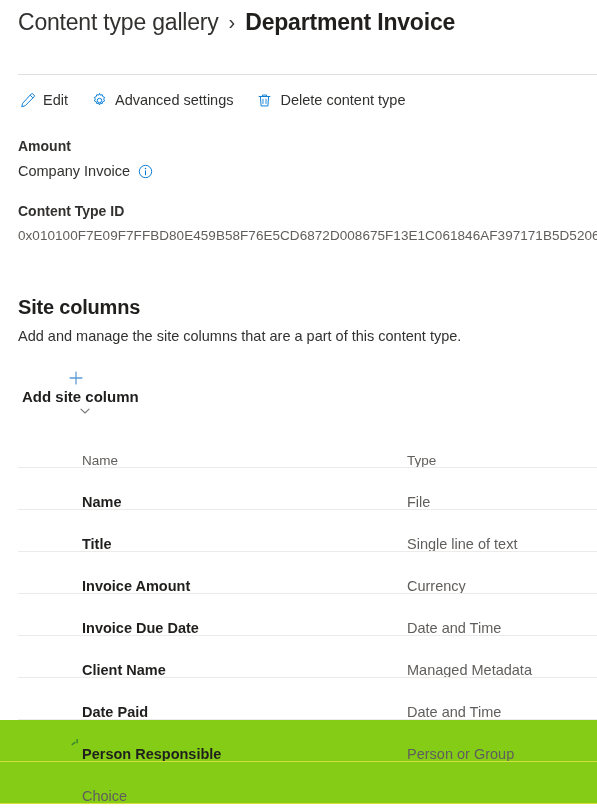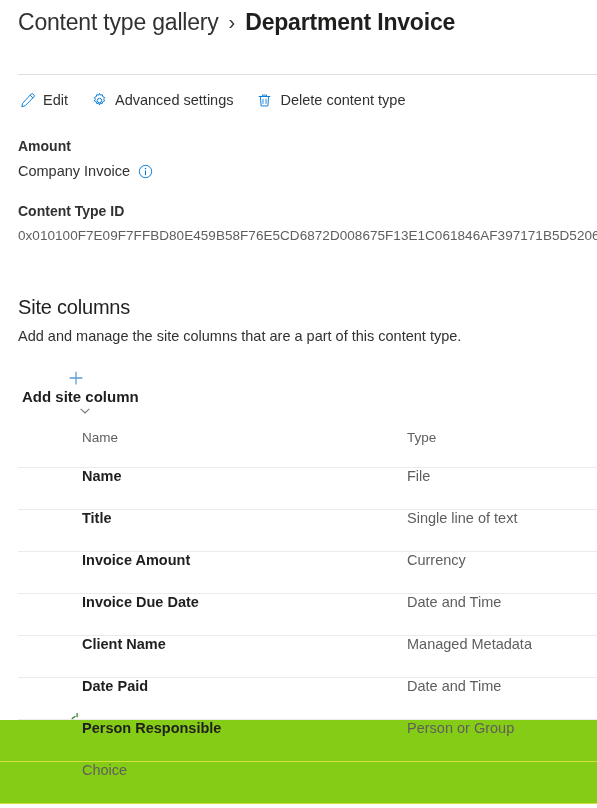--- a/index.html
+++ b/index.html
@@ -114,21 +114,21 @@
   }
 
   
   .section {
     position: absolute;
     left: 18px;
     right: 0;
   }
   .section-title {
     font-size: 20px;
-    font-weight: 400;
+    font-weight: 700;
     color: #201f1e;
     letter-spacing: -0.2px;
     margin: 0 0 9px 0;
   }
   .section-desc {
     font-size: 14.5px;
     color: #323130;
     margin: 0;
   }
 
@@ -164,21 +164,21 @@
   
   .columns-table {
     position: absolute;
     left: 0;
     right: 0;
     top: 430px;
   }
   .row {
     position: relative;
     display: flex;
-    align-items: flex-start;
+    align-items: flex-end;
     height: 42px;
     padding-left: 82px;
     box-sizing: border-box;
   }
   .row.header-row {
     height: 38px;
   }
   .row .sep {
     position: absolute;
     left: 18px;

